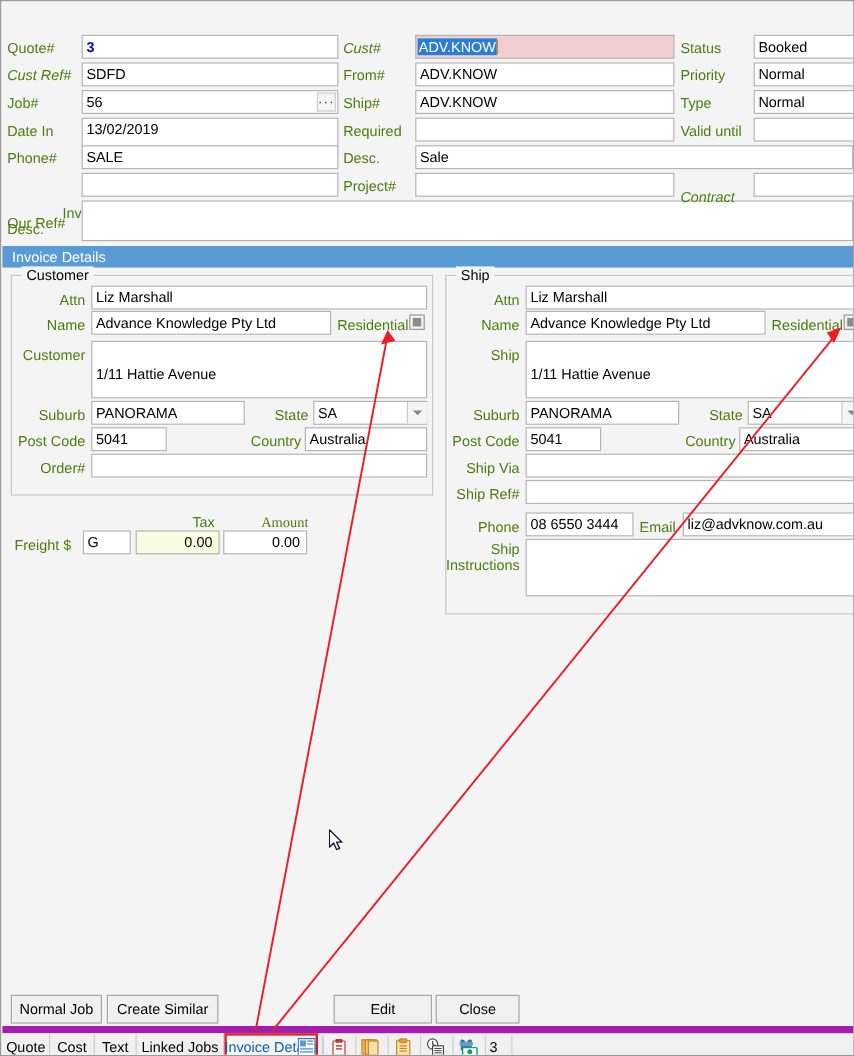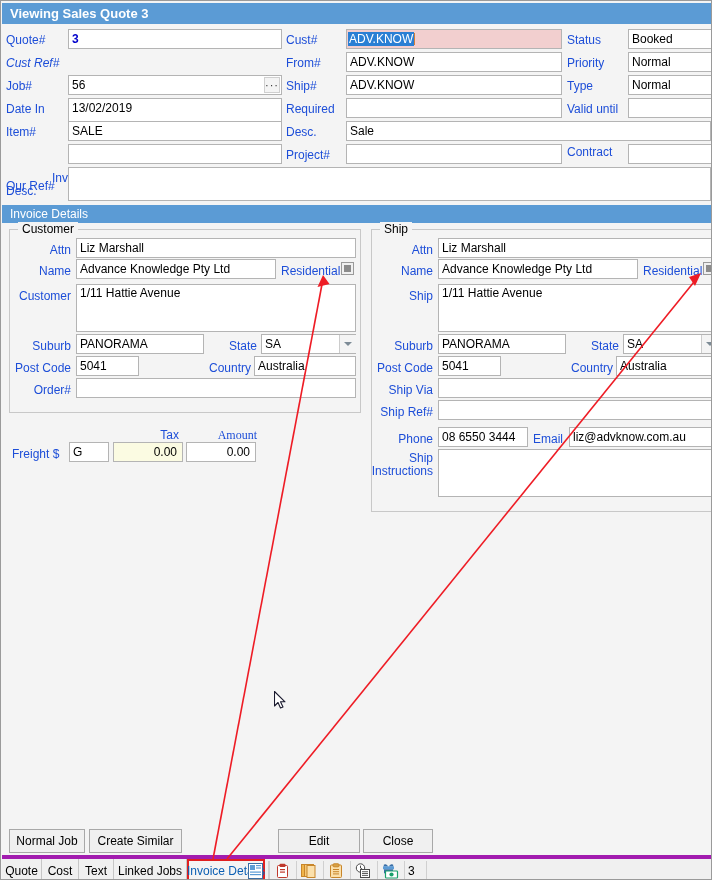--- a/index.html
+++ b/index.html
@@ -32,41 +32,41 @@
     padding-left: 8px;
     white-space: nowrap;
     overflow: hidden;
   }
 
   
   .lbl {
     position: absolute;
     font-size: 12px;
     line-height: 14px;
-    color: #1d4ed8;
+    color: #4d7c0f;
     white-space: nowrap;
   }
   .lbl.r { text-align: right; }
   .fld {
     position: absolute;
     background: #ffffff;
     border: 1px solid #b4b4b4;
     font-family: "Liberation Sans", sans-serif;
     font-size: 12px;
     line-height: 18px;
     padding: 0 3px;
     color: #000;
     white-space: nowrap;
     overflow: hidden;
   }
   .fld.pink { background: #f2cfcf; }
   .fld.yellow { background: #fbfbe2; }
   .fld.num { text-align: right; padding-right: 5px; }
   .fld.blue { color: #0000cc; font-weight: bold; }
-  .fld.multi { line-height: 15px; padding-top: 1px; white-space: normal; }
+  .fld.multi { line-height: 15px; padding-top: 20px; white-space: normal; }
   .sel {
     background: #2a7fd4;
     color: #ffffff;
     padding: 0 1px;
   }
   .caret {
     display: inline-block;
     width: 1px; height: 12px;
     background: #d27f3a;
     vertical-align: -2px;
@@ -147,21 +147,21 @@
     font-size: 12px;
     color: #000;
     display: flex; align-items: center; justify-content: center;
     white-space: nowrap;
   }
   .tabstrip {
     position: absolute;
     left: 1px; top: 854px;
     width: 710px; height: 25px;
     background: #f0f0f0;
-    border-top: 4px solid #a21caf;
+    border-top: 6px solid #a21caf;
   }
   .tab {
     position: absolute;
     top: 0; height: 24px;
     border-right: 1px solid #c6c6c6;
     display: flex; align-items: center; justify-content: center;
     font-size: 12px;
     background: #f0f0f0;
     color: #000;
     white-space: nowrap;
@@ -189,62 +189,60 @@
   .overlay { position: absolute; left: 0; top: 0; width: 712px; height: 880px; pointer-events: none; }
 
   
   .cursor { position: absolute; }
 </style>
 </head>
 <body>
 
 <div id="app">
 
-  <div class="titlebar">
-    <span>Viewing Sales Quote 3</span>
-  </div>
 
   <div class="lbl" style="left:5px;  top:32px;">Quote#</div>
   <div class="lbl" style="left:5px;  top:55px;font-style:italic;">Cust Ref#</div>
   <div class="lbl" style="left:5px;  top:78px;">Job#</div>
   <div class="lbl" style="left:5px;  top:101px;">Date In</div>
-  <div class="lbl" style="left:5px;  top:124px;">Item#</div>
+  <div class="lbl" style="left:5px;  top:124px;">Phone#</div>
   <div class="lbl" style="left:5px;  top:147px;margin-top:31px;">Our Ref#</div>
   <div class="lbl" style="left:23px;  top:170px;margin-left:28px;">Invoice</div>
   <div class="lbl" style="left:5px;  top:183px;">Desc.</div>
 
   <div class="fld blue" style="left:67px; top:28px;  width:214px; height:20px;">3</div>
+  <div class="fld" style="left:67px; top:51px;  width:214px; height:20px;">SDFD</div>
   <div class="fld" style="left:67px; top:74px;  width:214px; height:20px;">56</div>
   <div class="ellipsis-btn" style="left:263px; top:76px; width:16px; height:16px;">···</div>
   <div class="fld" style="left:67px; top:97px;  width:214px; height:32px;">13/02/2019</div>
   <div class="fld" style="left:67px; top:120px; width:214px; height:20px;">SALE</div>
   <div class="fld" style="left:67px; top:143px; width:214px; height:20px;"></div>
   <div class="fld multi" style="left:67px; top:166px; width:643px; height:34px;"></div>
 
-  <div class="lbl" style="left:285px; top:32px;">Cust#</div>
+  <div class="lbl" style="left:285px; top:32px;font-style:italic;">Cust#</div>
   <div class="lbl" style="left:285px; top:55px;">From#</div>
   <div class="lbl" style="left:285px; top:78px;">Ship#</div>
   <div class="lbl" style="left:285px; top:101px;">Required</div>
   <div class="lbl" style="left:285px; top:124px;">Desc.</div>
   <div class="lbl" style="left:285px; top:147px;">Project#</div>
 
   <div class="fld pink" style="left:345px; top:28px; width:216px; height:20px; padding:0 1px;">
     <span class="sel">ADV.KNOW</span><span class="caret"></span>
   </div>
   <div class="fld" style="left:345px; top:51px;  width:216px; height:20px;">ADV.KNOW</div>
   <div class="fld" style="left:345px; top:74px;  width:216px; height:20px;">ADV.KNOW</div>
   <div class="fld" style="left:345px; top:97px;  width:216px; height:20px;"></div>
   <div class="fld" style="left:345px; top:120px; width:365px; height:20px;">Sale</div>
   <div class="fld" style="left:345px; top:143px; width:216px; height:20px;"></div>
 
   <div class="lbl" style="left:566px; top:32px;">Status</div>
   <div class="lbl" style="left:566px; top:55px;">Priority</div>
   <div class="lbl" style="left:566px; top:78px;">Type</div>
   <div class="lbl" style="left:566px; top:101px;">Valid until</div>
-  <div class="lbl" style="left:566px; top:144px;">Contract</div>
+  <div class="lbl" style="left:566px; top:156px;font-style:italic;">Contract</div>
 
   <div class="fld" style="left:627px; top:28px;  width:90px; height:20px;">Booked</div>
   <div class="fld" style="left:627px; top:51px;  width:90px; height:20px;">Normal</div>
   <div class="fld" style="left:627px; top:74px;  width:90px; height:20px;">Normal</div>
   <div class="fld" style="left:627px; top:97px;  width:90px; height:20px;"></div>
   <div class="fld" style="left:627px; top:143px; width:90px; height:20px;"></div>
 
   <div class="band" style="left:1px; top:204px; width:709px; height:18px;">
     <span>Invoice Details</span>
   </div>

